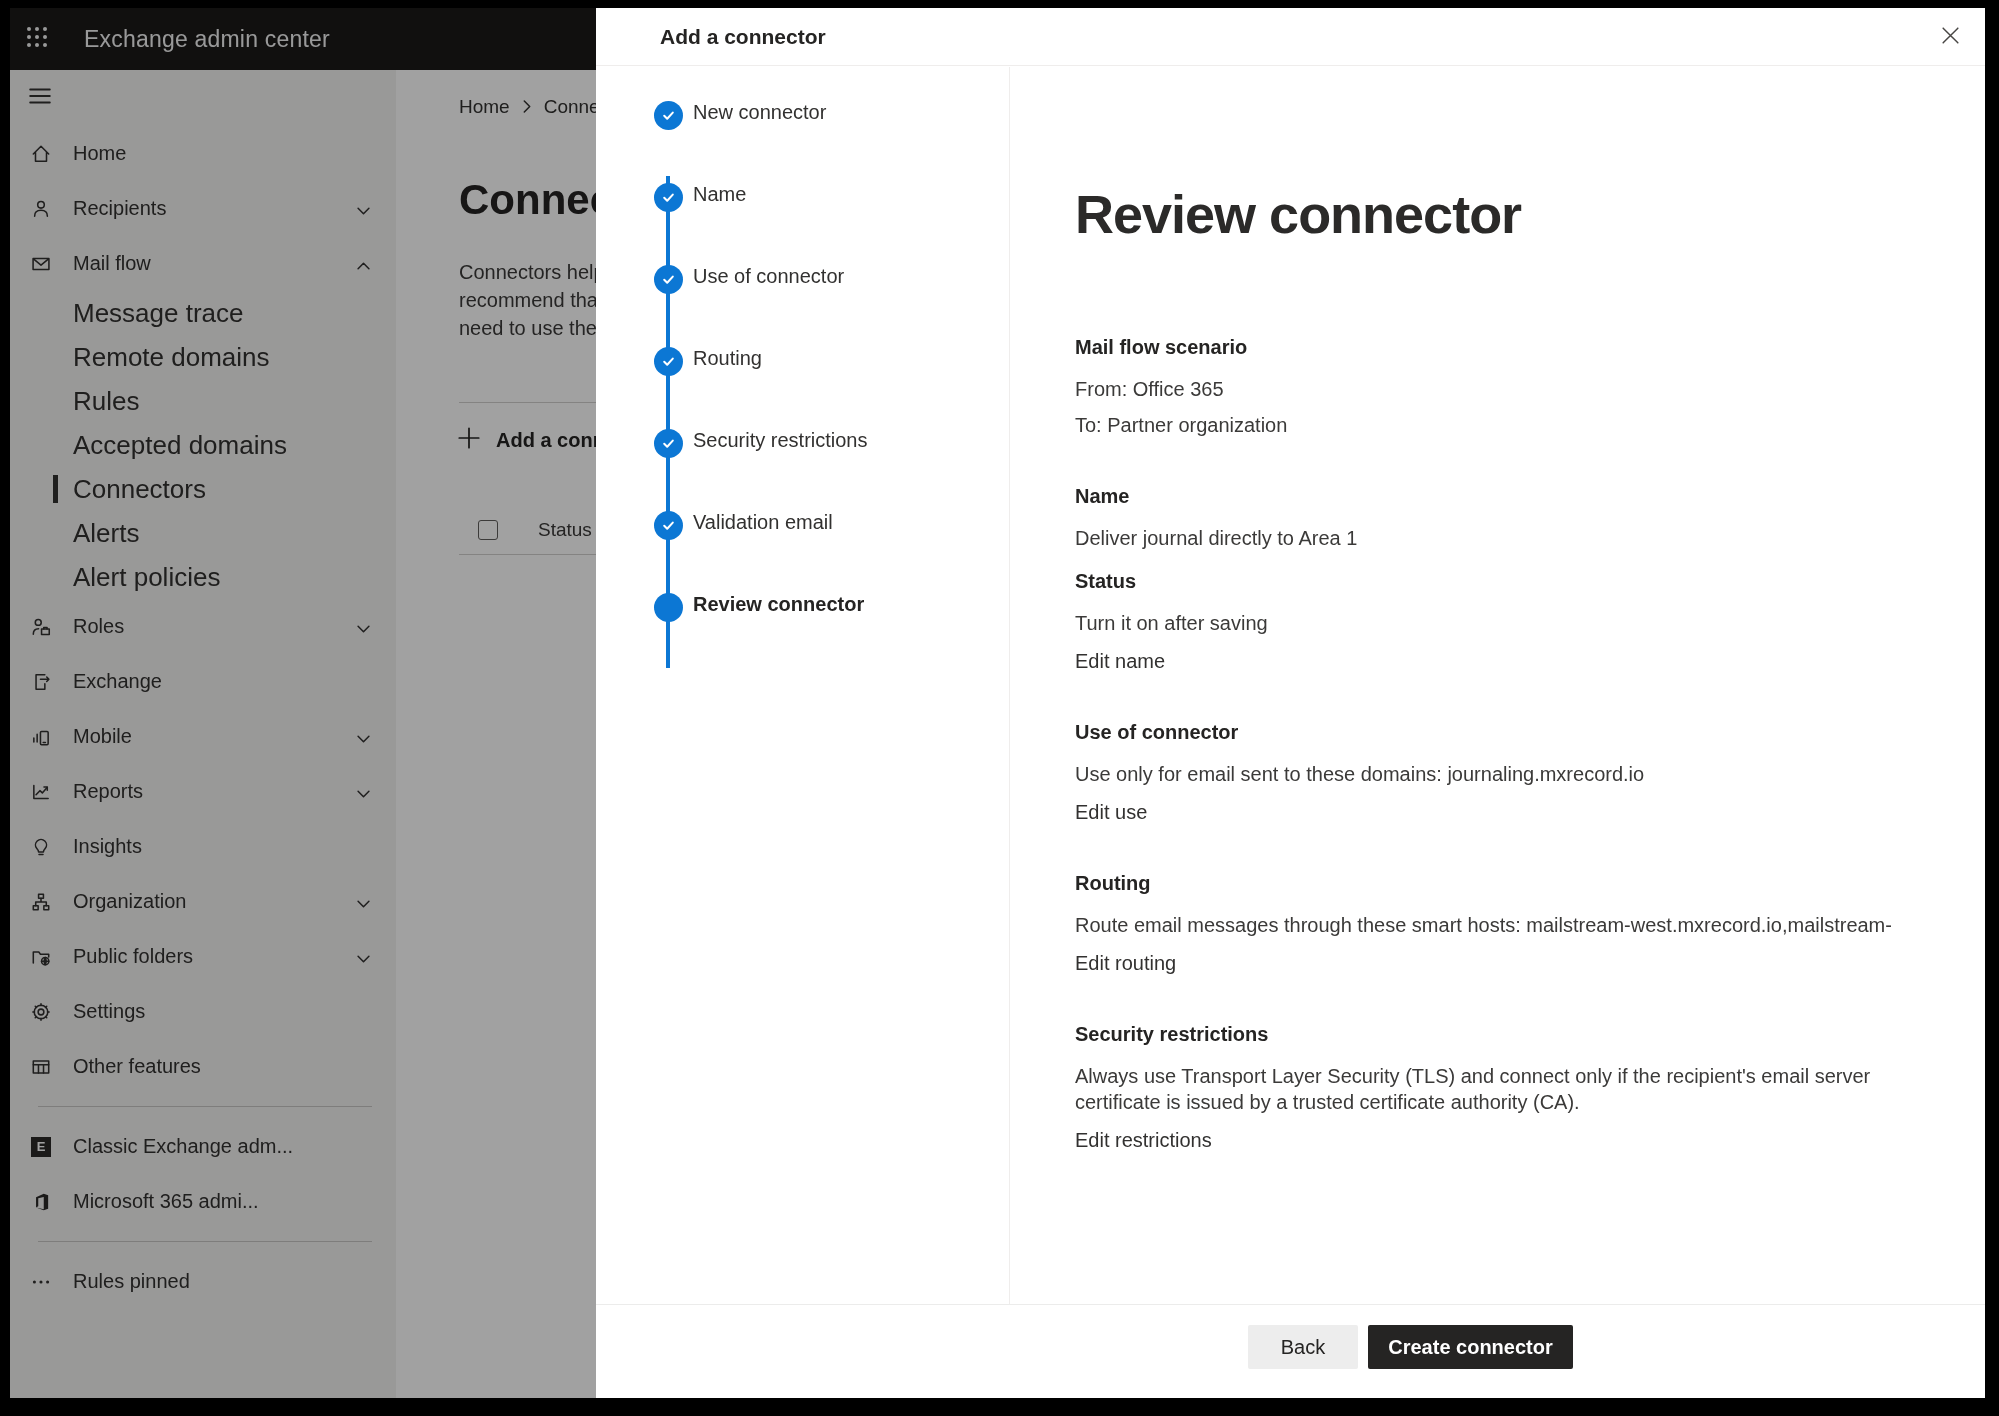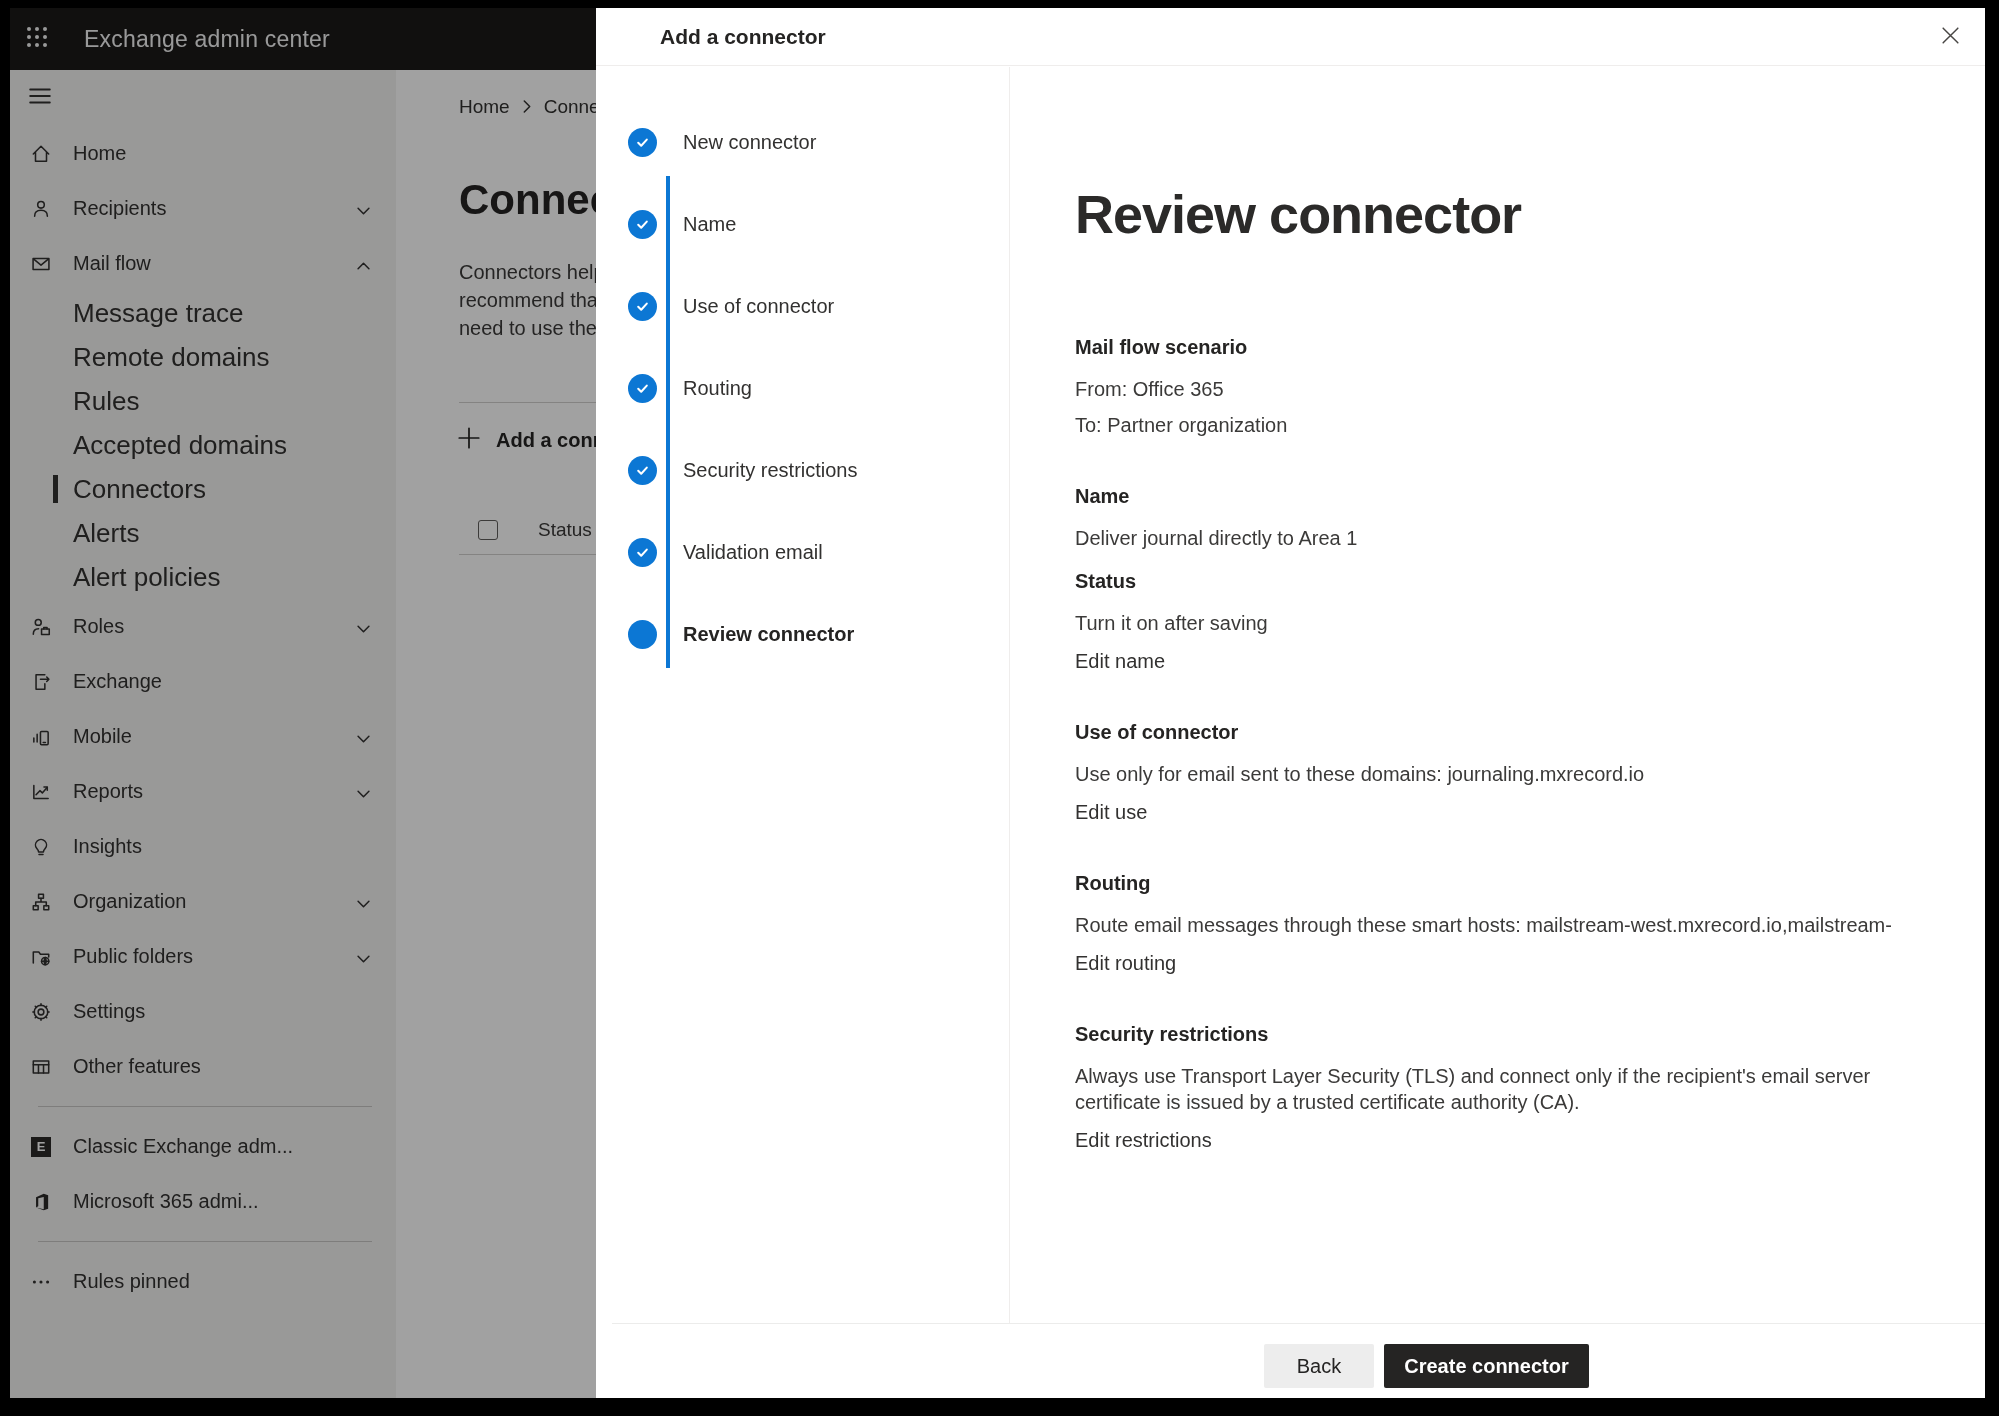--- a/index.html
+++ b/index.html
@@ -41,36 +41,36 @@
 
   
   .modal { position:absolute; left:586px; top:0; width:1389px; height:1390px; background:#fff; z-index:60; }
   .modal-header { height:58px; border-bottom:1px solid #efedec; display:flex; align-items:center; position:relative; }
   .modal-title { font-size:21px; font-weight:bold; color:#252423; margin-left:64px; }
   .close-btn { position:absolute; right:20px; top:14px; width:30px; height:30px; display:flex; align-items:center; justify-content:center; cursor:pointer; }
 
   .modal-body { position:absolute; top:59px; bottom:75px; left:0; right:0; display:flex; }
   .steps-col { width:414px; border-right:1px solid #efedec; position:relative; padding-top:34px; flex:none; }
   .step-line { position:absolute; left:70px; top:109px; width:4px; height:492px; background:#0c77d4; z-index:1; }
-  .step { height:82px; display:flex; align-items:center; padding-left:32px; gap:26px; position:relative; z-index:2; cursor:pointer; }
+  .step { height:82px; display:flex; padding-left:58px; gap:10px; position:relative; z-index:2; cursor:pointer; }
   .step-circle { width:29px; height:29px; border-radius:50%; background:#0c77d4; display:flex; align-items:center; justify-content:center; flex:none; }
   .step-label { font-size:20px; color:#323130; white-space:nowrap; }
   .step.current .step-label { font-weight:bold; color:#252423; }
 
   .content-col { flex:1; padding:116px 0 0 65px; color:#3b3a39; overflow:hidden; }
   .review-heading { font-size:54px; line-height:62px; font-weight:bold; color:#2b2a29; letter-spacing:-1px; white-space:nowrap; }
   .sec-title { font-size:20px; line-height:24px; font-weight:bold; color:#252423; margin-top:46px; }
   .sec-title.first { margin-top:90px; }
   .sec-subtitle { font-size:20px; line-height:24px; font-weight:bold; color:#252423; margin-top:18px; }
   .sec-body { font-size:20px; line-height:26px; margin-top:17px; white-space:nowrap; }
   .sec-body.cont { margin-top:0; }
   .sec-body.tight { margin-top:10px; }
   .sec-link { font-size:20px; line-height:26px; margin-top:12px; color:#323130; cursor:pointer; width:fit-content; }
 
-  .modal-footer { position:absolute; left:0; right:0; bottom:0; height:75px; border-top:1px solid #ececeb; background:#fff;margin-left:16px; }
+  .modal-footer { position:absolute; left:0; right:0; bottom:0; height:94px; border-top:1px solid #ececeb; background:#fff; }
   .btn { position:absolute; top:20px; height:44px; display:flex; align-items:center; justify-content:center; font-size:20px; border-radius:2px; cursor:pointer; font-family:inherit; border:none; }
   .btn-back { left:652px; width:110px; background:#ededed; color:#252423; }
   .btn-create { left:772px; width:205px; background:#252423; color:#fff; font-weight:bold; }
 </style>
 </head>
 <body>
 
 <div class="canvas">
   <div class="screen">
 

